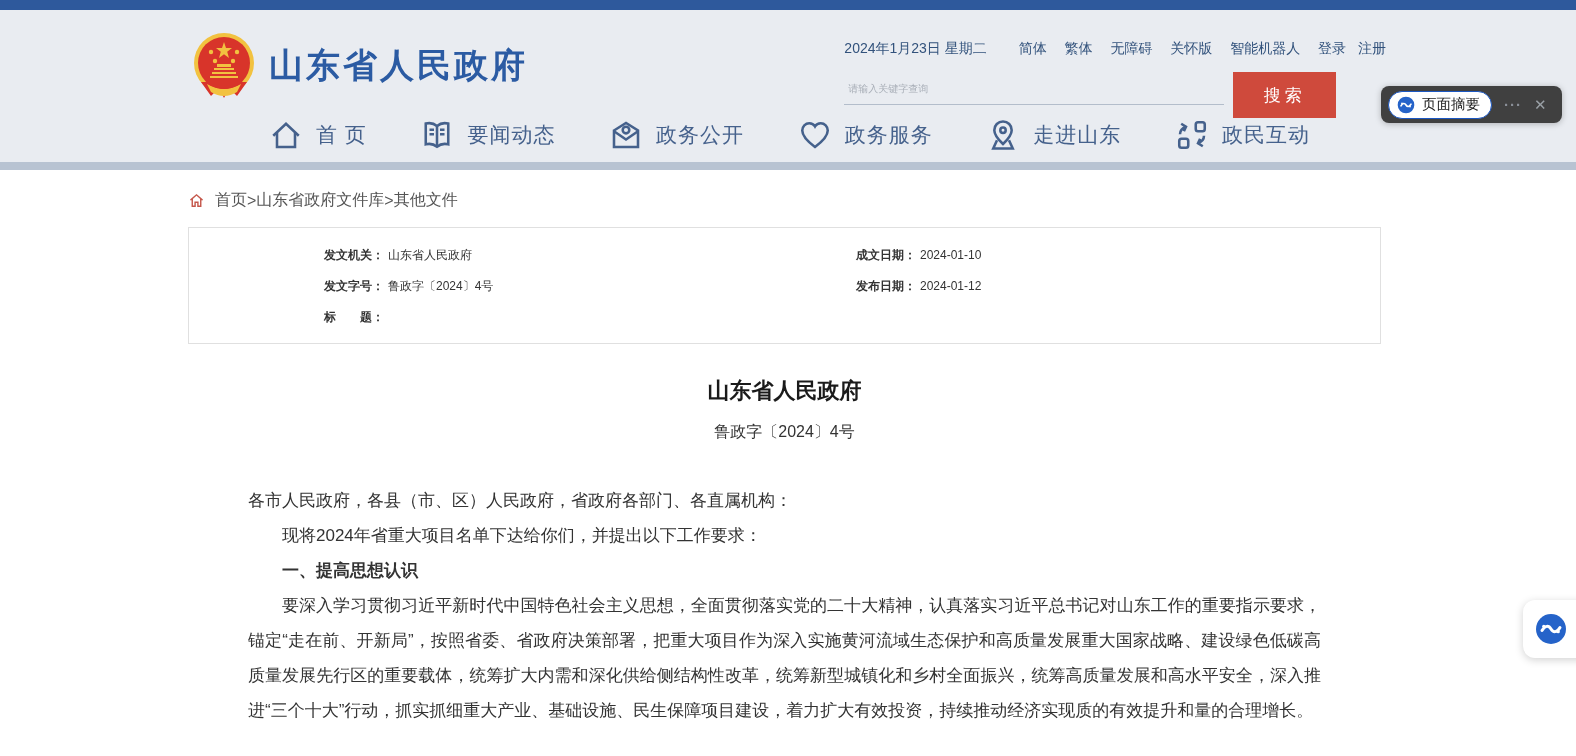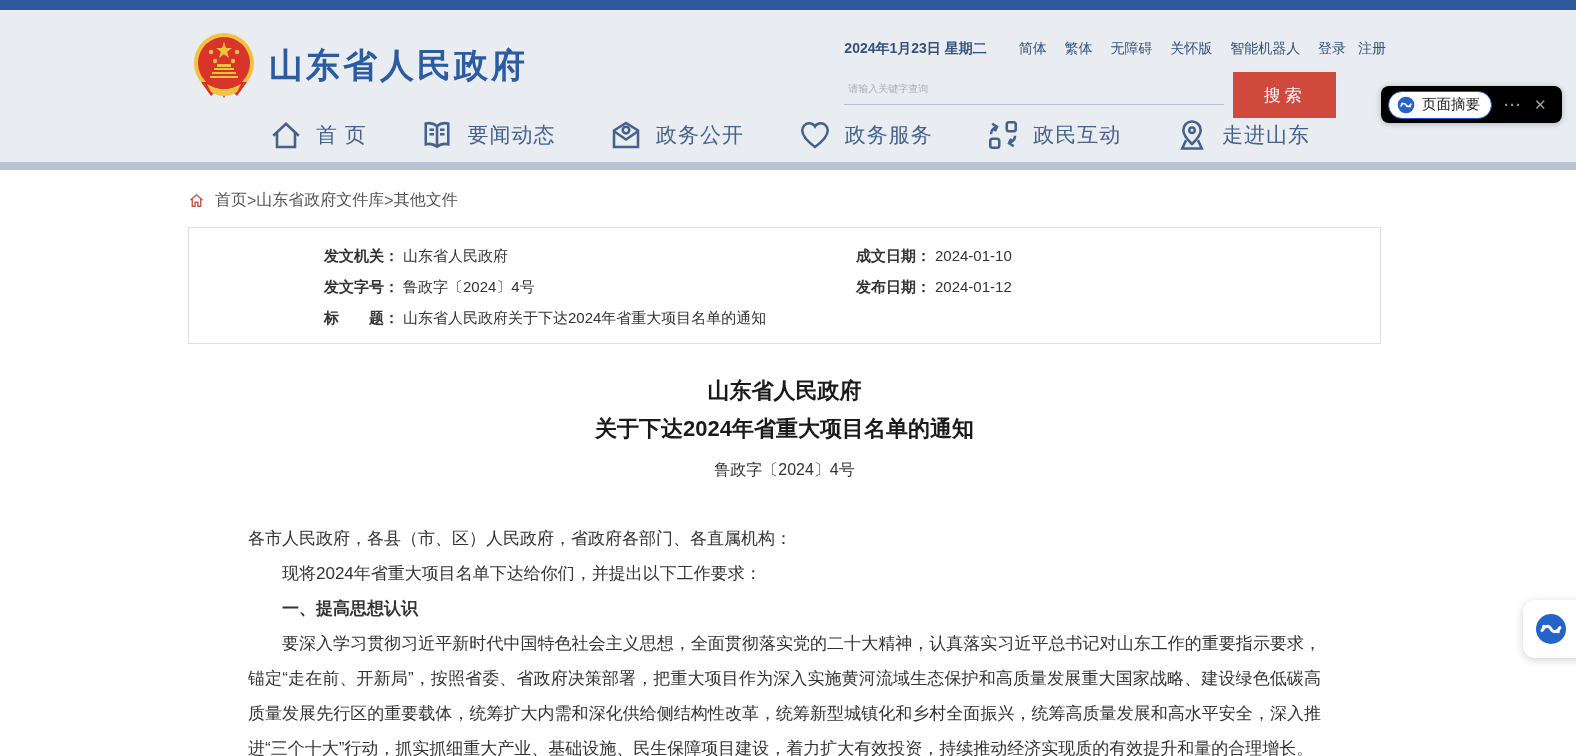--- a/index.html
+++ b/index.html
@@ -7,21 +7,21 @@
     font-family:"Liberation Sans","DejaVu Sans",sans-serif; }
   .topbar { height:10px; background:#2e599c; }
   .header { background:#e9ecf1; height:98px; position:relative; }
   .logo-link { position:absolute; left:193px; top:22px; display:flex; align-items:center; cursor:pointer; }
   .emblem { width:62px; height:66px; }
   .site-titles { margin-left:14px; }
   .site-title { font-size:34px; font-weight:bold; color:#2b5ba3; letter-spacing:3px; line-height:38px; }
   .site-subtitle { font-size:16px; font-weight:bold; color:#2b5ba3; margin-top:5px; letter-spacing:1px; }
   .header-right { position:absolute; right:190px; top:30px; text-align:right; }
   .toplinks { font-size:14px; color:#32527c; white-space:nowrap; }
-  .toplinks .date { margin-right:14px;font-weight:bold; }
+  .toplinks .date { margin-right:14px; }
   .toplinks a { color:#32527c; text-decoration:none; margin-left:14px; cursor:pointer; }
   .toplinks a.tight { margin-left:8px; }
   .search-row { margin-top:14px; display:flex; align-items:stretch; }
   .search-input { width:380px; height:33px; border:none; border-bottom:1px solid #b3bdcb;
     background:transparent; font-size:10px; color:#555; outline:none; padding:0 4px; }
   .search-input::placeholder { color:#a9afb8; }
   .search-btn { width:103px; height:46px; margin-left:9px; background:#cf4a3c; color:#fff;
     border:none; font-size:17px; cursor:pointer; letter-spacing:4px; }
   .nav { background:#e9ecf1; height:54px; }
   .nav-inner { margin-left:268px; width:1042px; height:54px; display:flex;
@@ -29,36 +29,36 @@
   .nav-item { display:flex; align-items:center; gap:12px; cursor:pointer; color:#45618c; }
   .nav-item svg { width:36px; height:36px; }
   .nav-label { font-size:21px; letter-spacing:1px; }
   .divider { height:8px; background:#b8c3d2; }
   .content { background:#fff; }
   .container { width:1193px; margin-left:188px; }
   .breadcrumb { padding-top:20px; display:flex; align-items:center; font-size:16px; color:#555; }
   .breadcrumb svg { width:17px; height:17px; margin-right:10px; }
   .crumb { cursor:pointer; }
   .meta-box { margin-top:16px; border:1px solid #e0e0e0; background:#fff; padding:12px 0 10px 0; }
-  .meta-row { display:flex; line-height:31px; font-size:15px; color:#333; }
+  .meta-row { display:flex; line-height:31px; font-size:12px; color:#333; }
   .meta-cell { display:flex; }
   .meta-cell.left { width:667px; padding-left:135px; }
   .meta-cell.full { padding-left:135px; }
   .meta-label { font-weight:bold; white-space:pre; }
   .meta-value { margin-left:4px; }
   .doc-title { margin-top:28px; text-align:center; }
   .doc-title h1 { font-size:22px; line-height:38px; color:#1a1a1a; font-weight:bold; }
   .doc-number { margin-top:12px; text-align:center; font-size:16px; color:#333; }
   .doc-body { margin-top:40px; padding:0 60px; font-size:17px; line-height:35px; color:#333;
     text-align:justify; }
   .doc-body p { margin:0; }
   .p-indent { text-indent:2em; }
   .p-bold { font-weight:bold; }
   .summary-card { position:absolute; left:1381px; top:86px; width:181px; height:37px;
-    background:#000000; border-radius:8px; box-shadow:0 1px 6px rgba(0,0,0,.25);
+    background:#404040; border-radius:8px; box-shadow:0 1px 6px rgba(0,0,0,.25);
     display:flex; align-items:center; padding:0 10px 0 7px; z-index:20; }
   .summary-btn { display:flex; align-items:center; gap:6px; border:1.5px solid #1b57c2;
     border-radius:17px; padding:3px 11px 3px 7px; background:#fff; cursor:pointer; }
   .summary-btn .label { font-size:14.5px; color:#1a1a1a; }
   .summary-more { margin-left:12px; color:#8a8f98; font-size:15px; font-weight:bold;
     letter-spacing:1px; cursor:pointer; line-height:10px; }
   .summary-close { margin-left:12px; color:#9aa0a6; font-size:15px; cursor:pointer; }
   .float-card { position:absolute; left:1523px; top:600px; width:70px; height:58px;
     background:#fff; border-radius:12px; box-shadow:0 2px 8px rgba(0,0,0,.18);
     display:flex; align-items:center; padding-left:10px; cursor:pointer; z-index:20; }
@@ -131,34 +131,34 @@
       <span class="nav-label">政务公开</span>
     </div>
     <div class="nav-item">
       <svg viewBox="0 0 24 24" fill="none" stroke="#45618c" stroke-width="1.7">
         <path d="M12 20 C6 15.5 3.5 12.2 3.5 9 C3.5 6.2 5.6 4.2 8.2 4.2 C9.8 4.2 11.2 5 12 6.3 C12.8 5 14.2 4.2 15.8 4.2 C18.4 4.2 20.5 6.2 20.5 9 C20.5 12.2 18 15.5 12 20 Z"></path>
       </svg>
       <span class="nav-label">政务服务</span>
     </div>
     <div class="nav-item">
       <svg viewBox="0 0 24 24" fill="none" stroke="#45618c" stroke-width="1.7">
+        <path d="M12 3 C8.7 3 6.2 5.5 6.2 8.8 C6.2 12.5 12 18 12 18 C12 18 17.8 12.5 17.8 8.8 C17.8 5.5 15.3 3 12 3 Z"></path>
+        <circle cx="12" cy="8.8" r="1.8"></circle>
+          <path d="M8 15.5 L5.5 21 H18.5 L16 15.5"></path>
+      </svg>
+      <span class="nav-label">走进山东</span>
+    </div>
+    <div class="nav-item">
+      <svg viewBox="0 0 24 24" fill="none" stroke="#45618c" stroke-width="1.7">
         <rect x="14.5" y="3.5" width="6" height="6" rx="1.5"></rect>
           <rect x="3.5" y="14.5" width="6" height="6" rx="1.5"></rect>
         <path d="M8 6.5 C5.5 7.5 4 9.5 4 11.5 M4.8 4.5 L8 6.5 L6.6 9.5"></path>
         <path d="M16 17.5 C18.5 16.5 20 14.5 20 12.5 M19.2 19.5 L16 17.5 L17.4 14.5"></path>
       </svg>
       <span class="nav-label">政民互动</span>
-    </div>
-    <div class="nav-item">
-      <svg viewBox="0 0 24 24" fill="none" stroke="#45618c" stroke-width="1.7">
-        <path d="M12 3 C8.7 3 6.2 5.5 6.2 8.8 C6.2 12.5 12 18 12 18 C12 18 17.8 12.5 17.8 8.8 C17.8 5.5 15.3 3 12 3 Z"></path>
-        <circle cx="12" cy="8.8" r="1.8"></circle>
-          <path d="M8 15.5 L5.5 21 H18.5 L16 15.5"></path>
-      </svg>
-      <span class="nav-label">走进山东</span>
     </div>
   </div>
 </div>
 
 <div class="divider"></div>
 
 <div class="content">
   <div class="container">
     <div class="breadcrumb">
       <svg viewBox="0 0 24 24" fill="none" stroke="#c5574b" stroke-width="2">
@@ -189,28 +189,26 @@
           <span class="meta-value">鲁政字〔2024〕4号</span>
         </div>
         <div class="meta-cell">
           <span class="meta-label">发布日期：</span>
           <span class="meta-value">2024-01-12</span>
         </div>
       </div>
       <div class="meta-row">
         <div class="meta-cell full">
           <span class="meta-label">标　　题：</span>
-          <span class="meta-value">山东省人民政府关于下达2024年省重大项目名单的通知</span>
         </div>
       </div>
     </div>
 
     <div class="doc-title">
       <h1>山东省人民政府</h1>
-      <h1>关于下达2024年省重大项目名单的通知</h1>
     </div>
     <div class="doc-number">鲁政字〔2024〕4号</div>
 
     <div class="doc-body">
       <p>各市人民政府，各县（市、区）人民政府，省政府各部门、各直属机构：</p>
       <p class="p-indent">现将2024年省重大项目名单下达给你们，并提出以下工作要求：</p>
       <p class="p-indent p-bold">一、提高思想认识</p>
       <p class="p-indent">要深入学习贯彻习近平新时代中国特色社会主义思想，全面贯彻落实党的二十大精神，认真落实习近平总书记对山东工作的重要指示要求，锚定“走在前、开新局”，按照省委、省政府决策部署，把重大项目作为深入实施黄河流域生态保护和高质量发展重大国家战略、建设绿色低碳高质量发展先行区的重要载体，统筹扩大内需和深化供给侧结构性改革，统筹新型城镇化和乡村全面振兴，统筹高质量发展和高水平安全，深入推进“三个十大”行动，抓实抓细重大产业、基础设施、民生保障项目建设，着力扩大有效投资，持续推动经济实现质的有效提升和量的合理增长。</p>
 
     </div>

